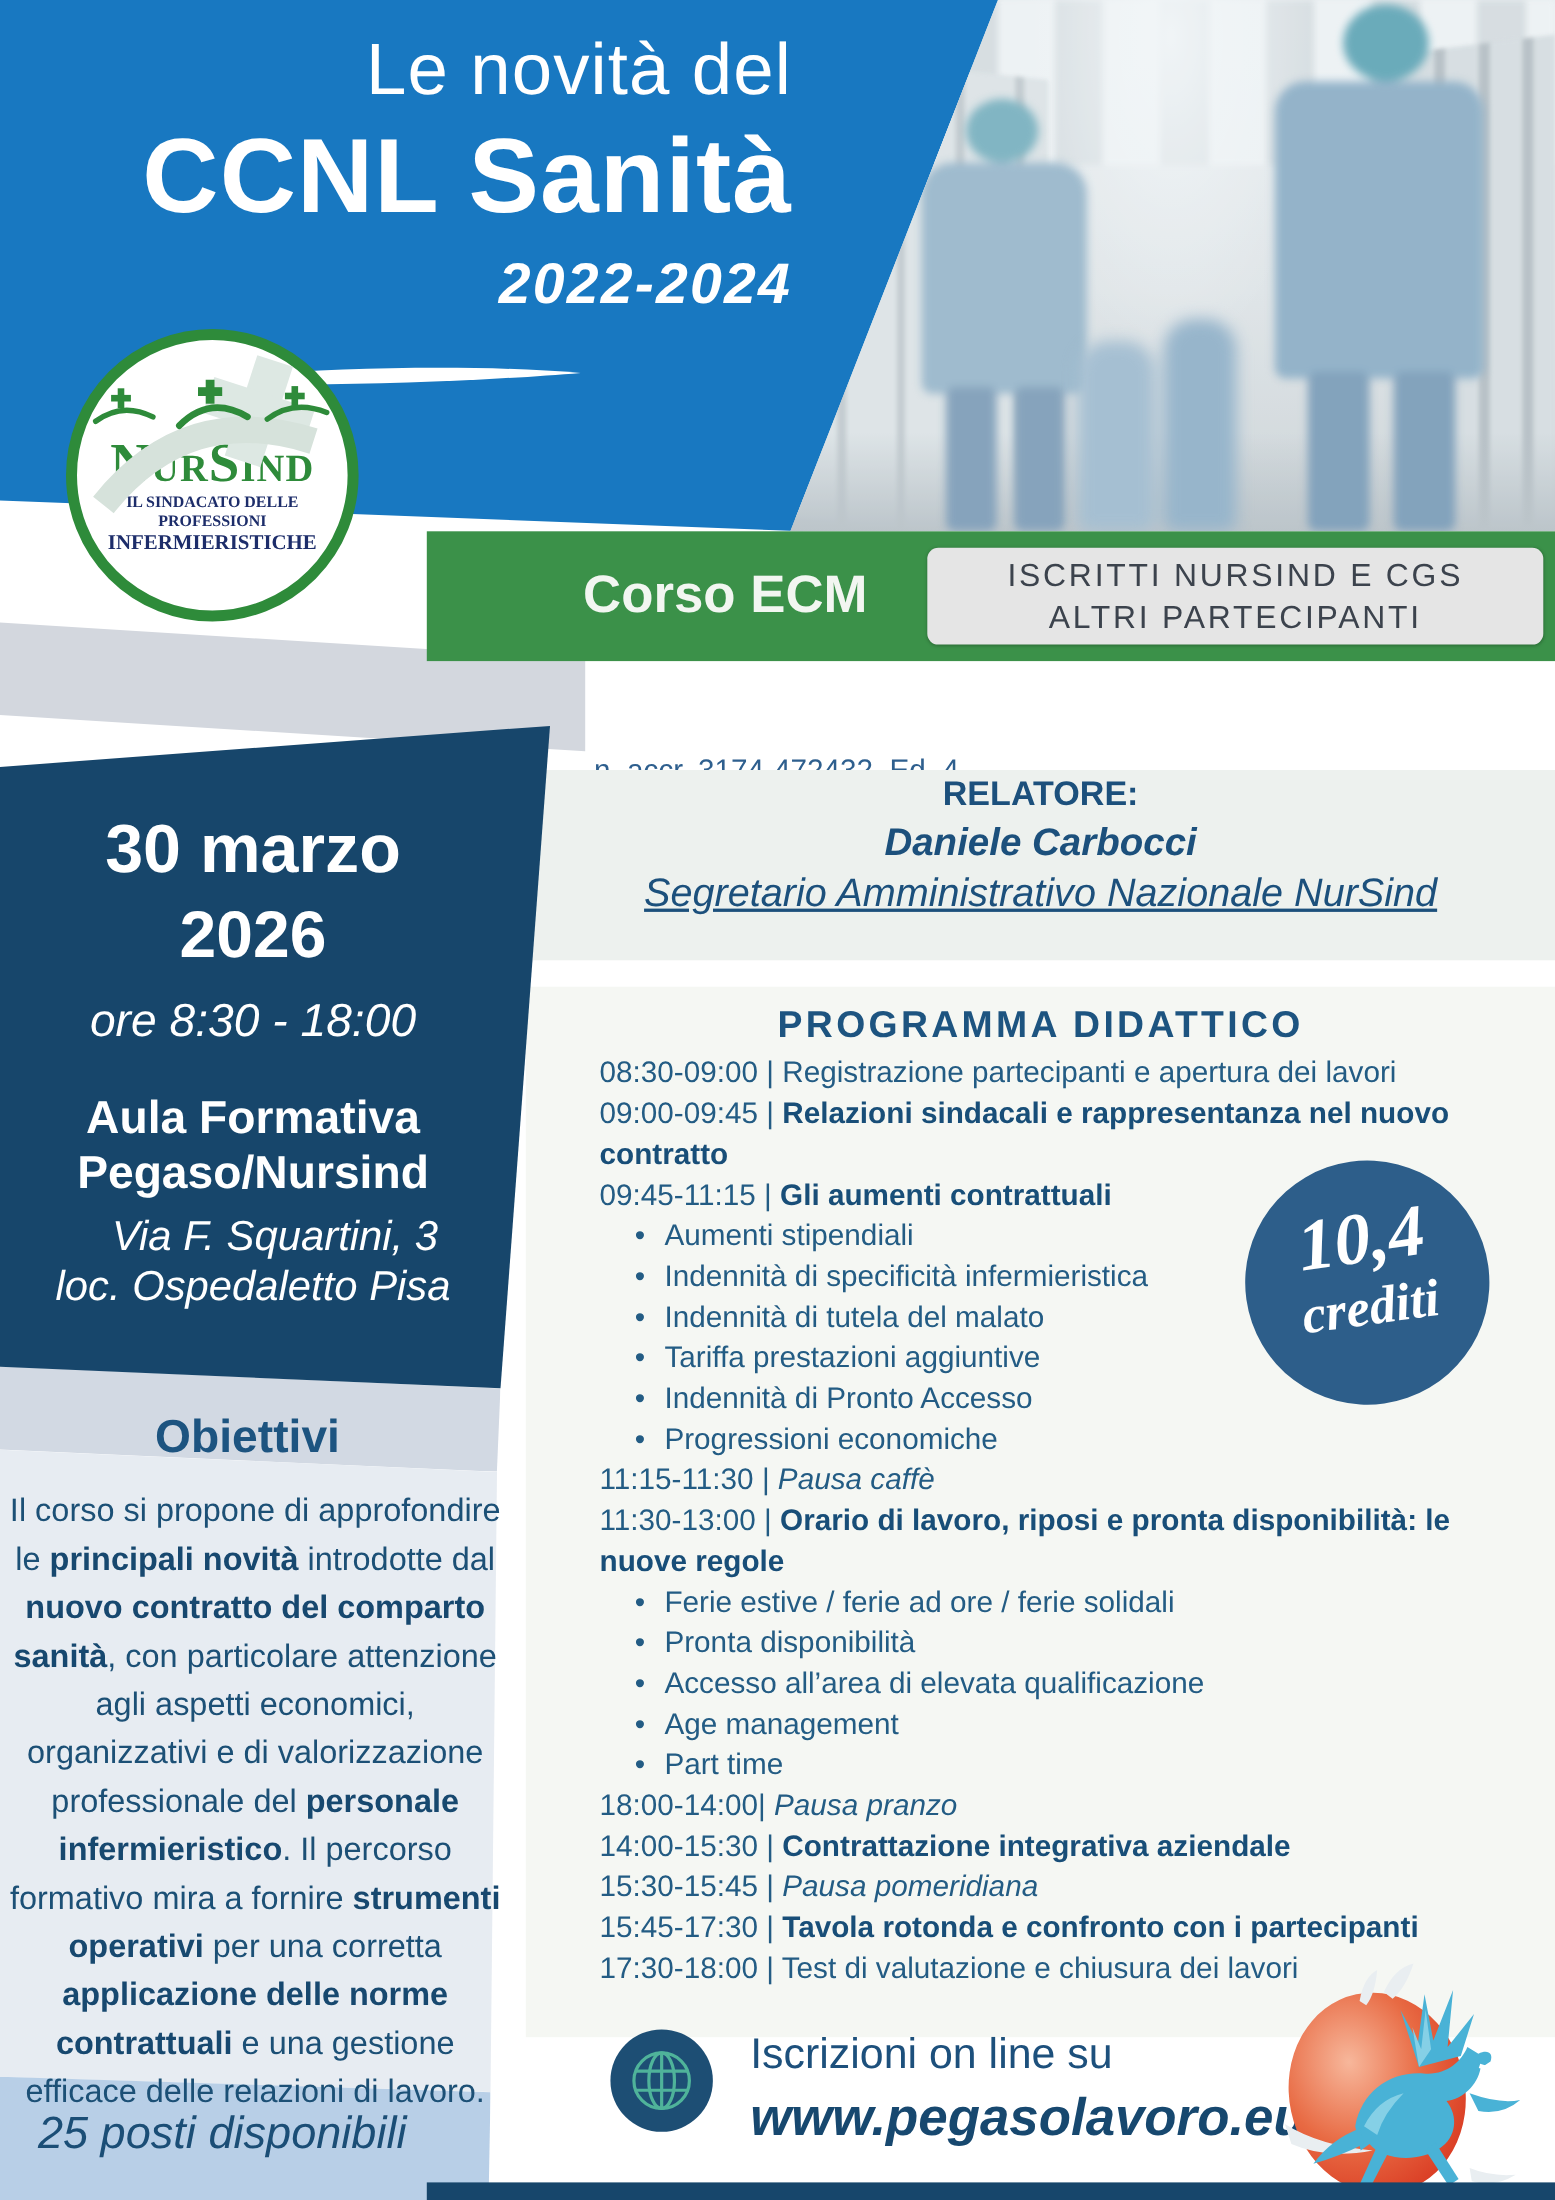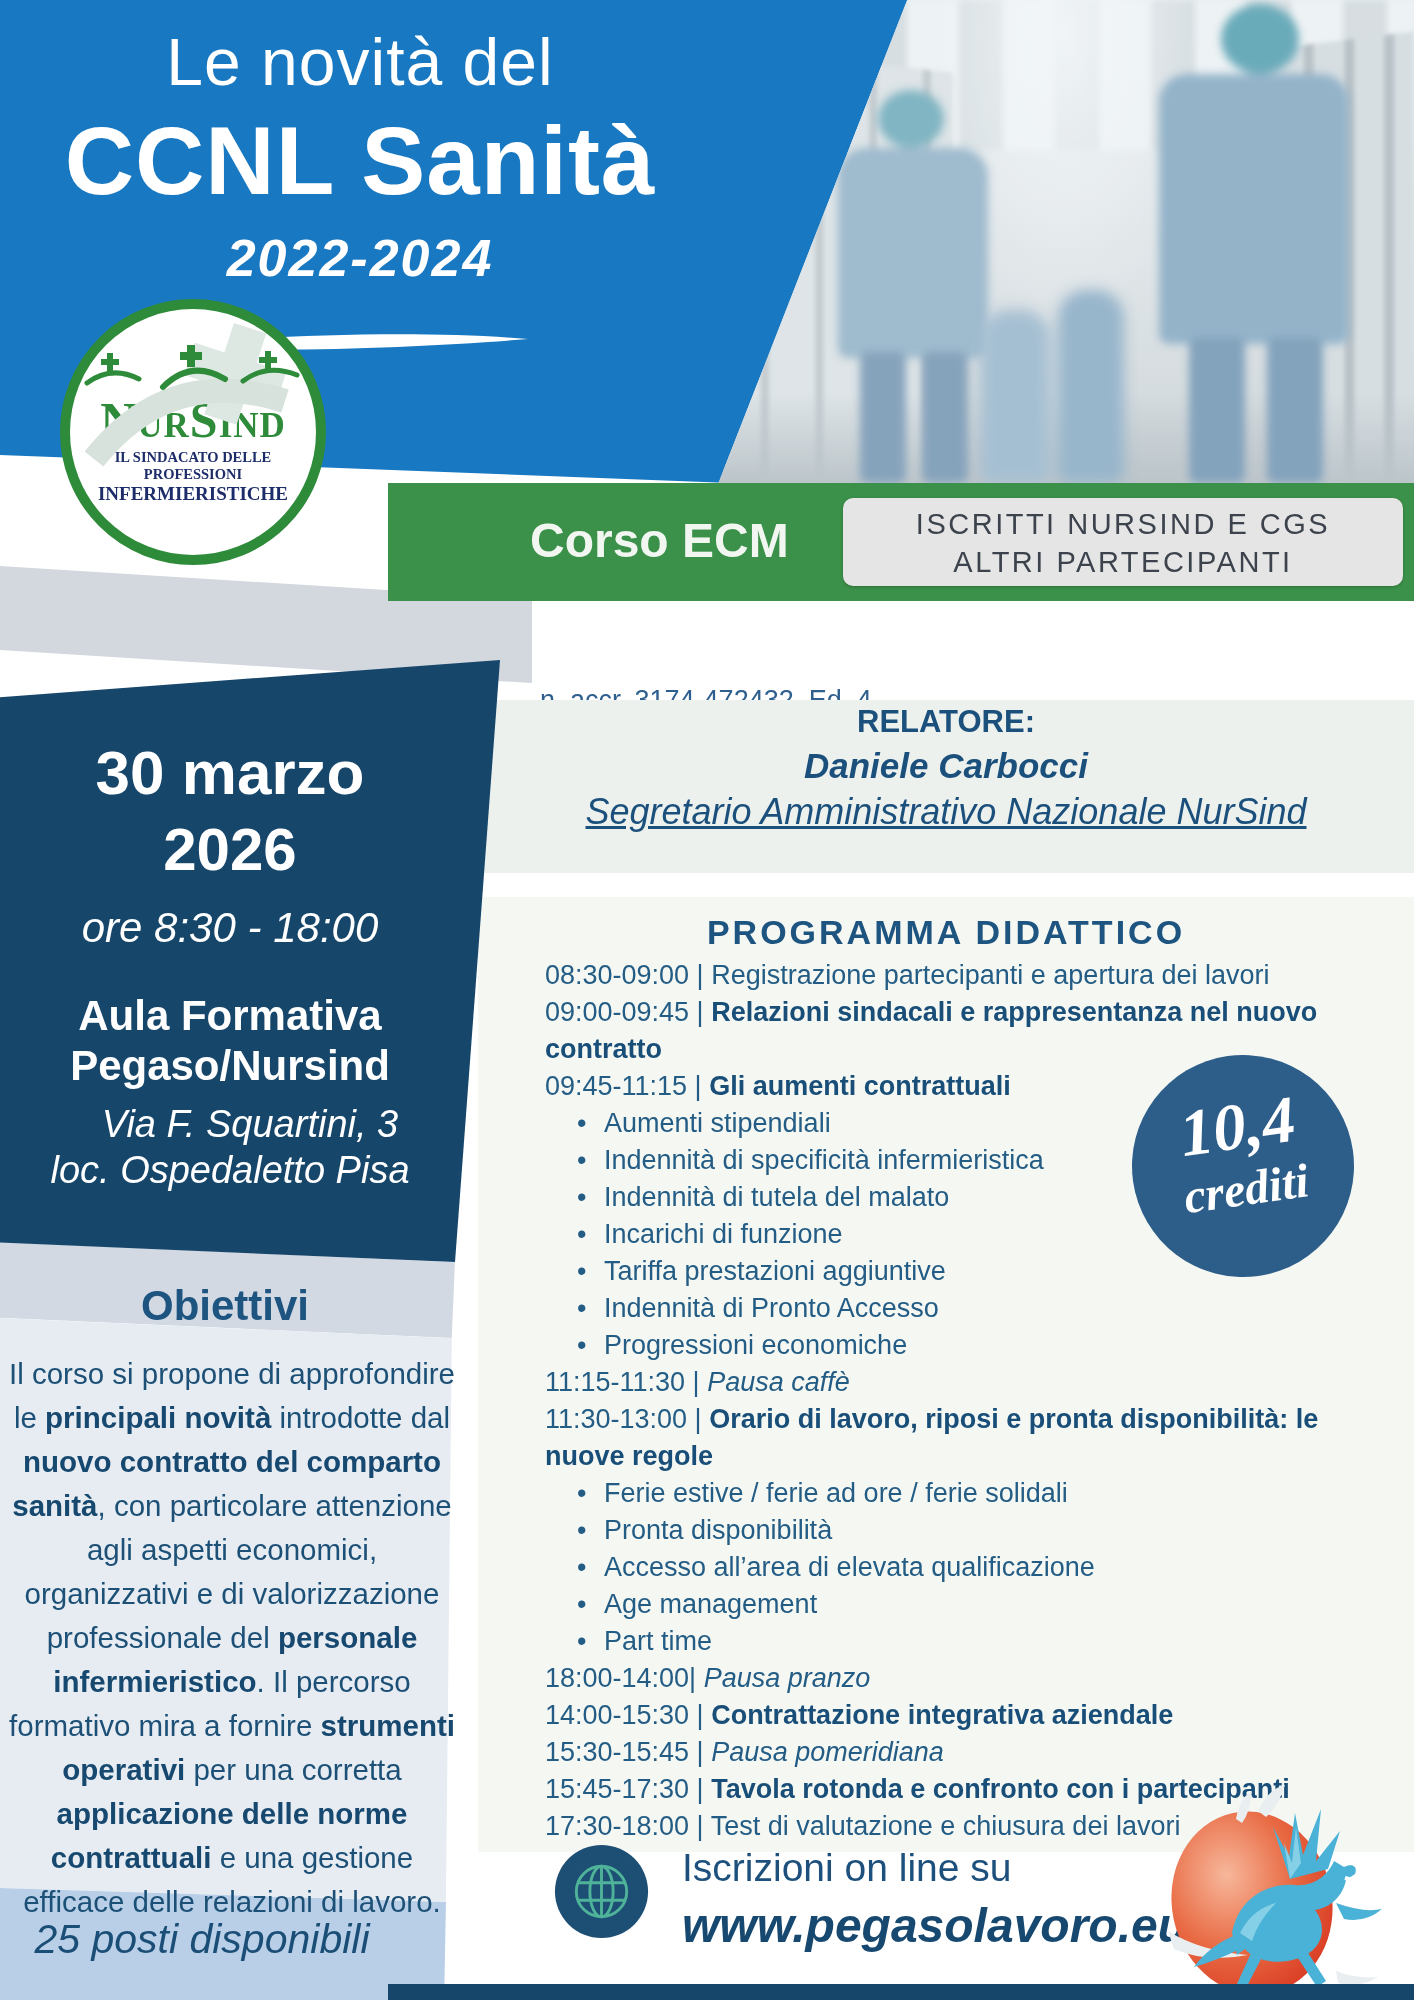--- a/index.html
+++ b/index.html
@@ -25,21 +25,21 @@
             background:repeating-linear-gradient(90deg,#dfe3e5 0 30px,#bcc2c6 30px 40px);
             filter:blur(2px);transform:skewY(-7deg);}
   .ph-floor{position:absolute;left:0;bottom:0;width:100%;height:90px;
             background:linear-gradient(rgba(200,206,210,0),#bfc5c9);}
   .fig{position:absolute;filter:blur(4px);}
   .fig .cap{position:absolute;border-radius:50%;}
   .fig .bod{position:absolute;border-radius:28px 28px 10px 10px;}
   .fig .leg{position:absolute;border-radius:8px;}
   .ph-tint{position:absolute;inset:0;background:rgba(173,196,214,.16);}
 
-  .title{left:0;top:22px;width:720px;text-align:center;color:#ffffff;z-index:2;}
+  .title{left:0;top:22px;width:720px;text-align:right;color:#ffffff;z-index:2;}
   .t1{font-size:66px;line-height:80px;font-weight:400;letter-spacing:1px;}
   .t2{font-size:96px;line-height:118px;font-weight:bold;letter-spacing:1px;}
   .t3{font-size:52px;line-height:76px;font-weight:bold;font-style:italic;letter-spacing:2px;}
   .slash{left:172px;top:330px;z-index:2;}
 
   
   .band{left:388px;top:483px;width:1026px;height:118px;background:#3b9149;z-index:3;}
   .corso{position:absolute;left:142px;top:30px;font-size:48px;font-weight:bold;color:#f2f6f1;}
   .iscr{position:absolute;left:455px;top:15px;width:560px;height:88px;background:#e5e5e5;
         border-radius:10px;box-shadow:0 1px 3px rgba(0,0,0,.25);text-align:center;
@@ -231,21 +231,20 @@
 
   <div class="abs progbox">
     <div class="progtitle">PROGRAMMA DIDATTICO</div>
     <div class="proglist">
         <div class="prog-line"><span class="prog-time">08:30-09:00 | </span><span class="prog-text regular">Registrazione partecipanti e apertura dei lavori</span></div>
         <div class="prog-line"><span class="prog-time">09:00-09:45 | </span><span class="prog-text bold">Relazioni sindacali e rappresentanza nel nuovo contratto</span></div>
         <div class="prog-line"><span class="prog-time">09:45-11:15 | </span><span class="prog-text bold">Gli aumenti contrattuali</span></div>
         <div class="prog-bullet">Aumenti stipendiali</div>
         <div class="prog-bullet">Indennità di specificità infermieristica</div>
         <div class="prog-bullet">Indennità di tutela del malato</div>
-        <div class="prog-bullet">Incarichi di funzione</div>
         <div class="prog-bullet">Tariffa prestazioni aggiuntive</div>
         <div class="prog-bullet">Indennità di Pronto Accesso</div>
         <div class="prog-bullet">Progressioni economiche</div>
         <div class="prog-line"><span class="prog-time">11:15-11:30 | </span><span class="prog-text italic">Pausa caffè</span></div>
         <div class="prog-line"><span class="prog-time">11:30-13:00 | </span><span class="prog-text bold">Orario di lavoro, riposi e pronta disponibilità: le nuove regole</span></div>
         <div class="prog-bullet">Ferie estive / ferie ad ore / ferie solidali</div>
         <div class="prog-bullet">Pronta disponibilità</div>
         <div class="prog-bullet">Accesso all’area di elevata qualificazione</div>
         <div class="prog-bullet">Age management</div>
         <div class="prog-bullet">Part time</div>

